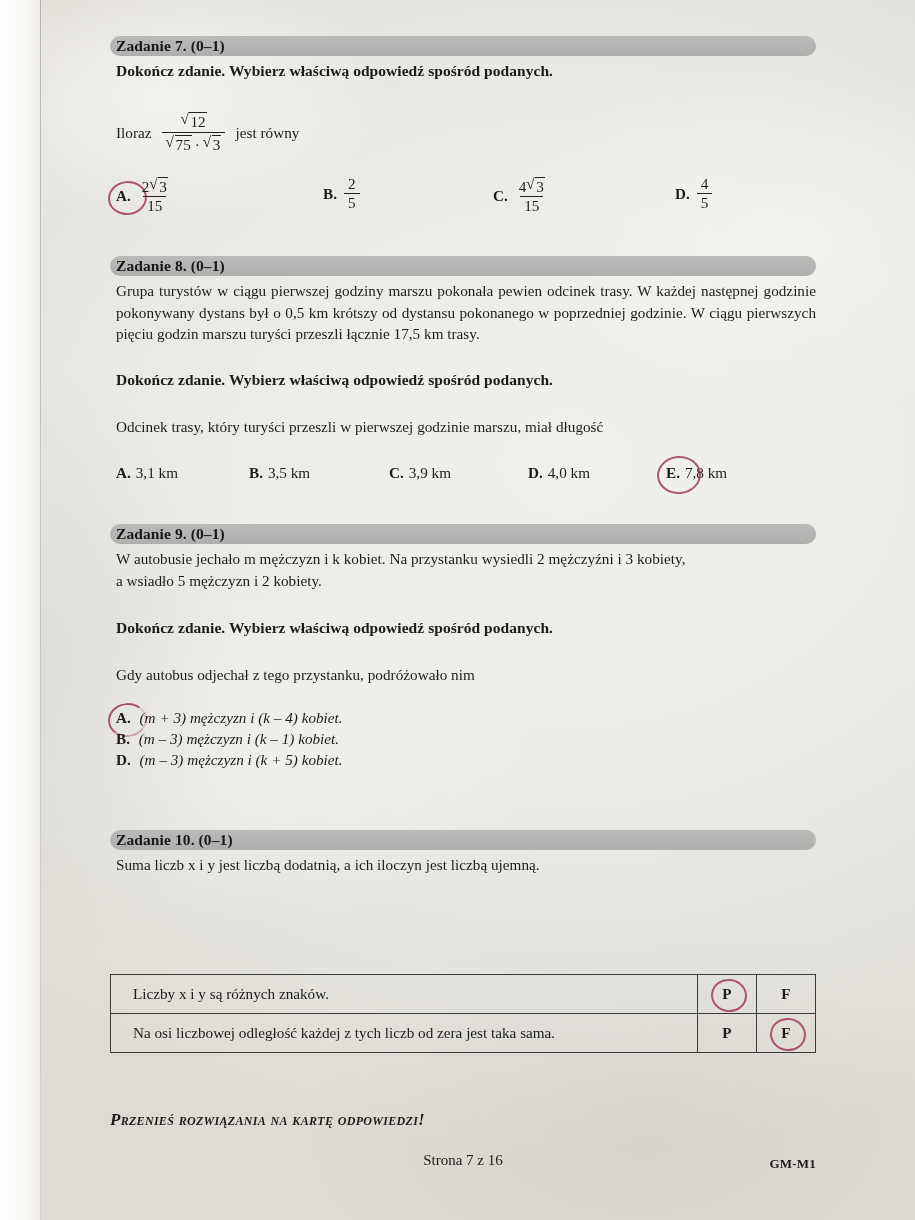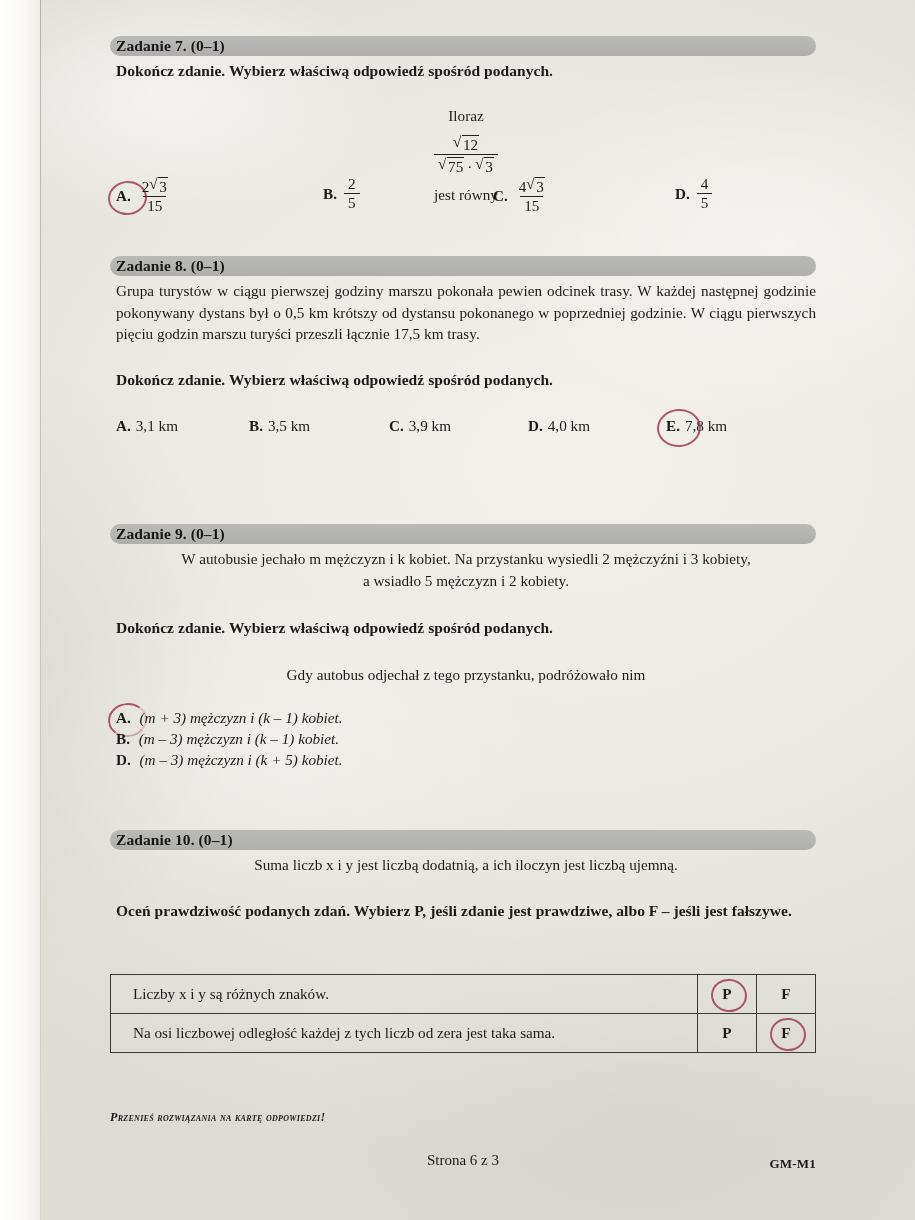--- a/index.html
+++ b/index.html
@@ -85,21 +85,21 @@
     padding-left: 6px;
     letter-spacing: .05px;
   }
   .body-text {
     font-size: 15.2px;
     line-height: 21.5px;
     padding-left: 6px;
     text-align: justify;
     letter-spacing: .02px;
   }
-  .body-text.nojust { text-align: center; flex-direction: column; }
+  .body-text.nojust { text-align: left; }
   .it { font-style: italic; }
 
   
   .answers {
     position: relative;
     padding-left: 6px;
     font-size: 15.2px;
     line-height: 20px;
     height: 46px;
   }
@@ -215,21 +215,21 @@
     border-right-color: rgba(158,51,84,.25);
     border-bottom-color: rgba(158,51,84,.45);
   }
 
   
   .footer-note {
     position: absolute;
     left: 0;
     font-style: italic;
     font-weight: bold;
-    font-size: 12px;
+    font-size: 17px;
     font-variant: small-caps;
     letter-spacing: .3px;
   }
   .page-number {
     position: absolute;
     width: 706px;
     text-align: center;
     font-size: 15px;
   }
   .sheet-code {
@@ -300,20 +300,21 @@
           </span>
         </div>
 
       </div>
     </div>
 
     <div class="task" style="top:256px;">
       <div class="task-header">Zadanie 8. (0–1)</div>
       <div class="body-text" style="margin-top:4px; width:700px;">Grupa turystów w ciągu pierwszej godziny marszu pokonała pewien odcinek trasy. W każdej następnej godzinie pokonywany dystans był o 0,5 km krótszy od dystansu pokonanego w poprzedniej godzinie. W ciągu pierwszych pięciu godzin marszu turyści przeszli łącznie 17,5 km trasy.</div>
       <div class="instruction" style="margin-top:24px;">Dokończ zdanie. Wybierz właściwą odpowiedź spośród podanych.</div>
+      <div class="body-text nojust" style="margin-top:26px;">Odcinek trasy, który turyści przeszli w pierwszej godzinie marszu, miał długość</div>
 
       <div class="answers" style="margin-top:26px;">
         <div class="opt" style="left:6px;">
           <span class="opt-letter">A.</span>
           <span>3,1 km</span>
         </div>
         <div class="opt" style="left:139px;">
           <span class="opt-letter">B.</span>
           <span>3,5 km</span>
         </div>
@@ -335,52 +336,51 @@
     <div class="task" style="top:524px;">
       <div class="task-header">Zadanie 9. (0–1)</div>
       <div class="body-text nojust" style="margin-top:4px;">W autobusie jechało m mężczyzn i k kobiet. Na przystanku wysiedli 2 mężczyźni i 3 kobiety,</div>
       <div class="body-text nojust">a wsiadło 5 mężczyzn i 2 kobiety.</div>
       <div class="instruction" style="margin-top:26px;">Dokończ zdanie. Wybierz właściwą odpowiedź spośród podanych.</div>
       <div class="body-text nojust" style="margin-top:26px;">Gdy autobus odjechał z tego przystanku, podróżowało nim</div>
 
       <div class="answers answers-stack" style="margin-top:22px;">
         <div class="opt">
           <span class="opt-letter">A.<span class="circle-mark c-letter c-partial"></span></span>
-          <span class="it">(m + 3) mężczyzn i (k – 1) kobiet.</span>
+          <span class="it">(m + 3) mężczyzn i (k – 4) kobiet.</span>
         </div>
         <div class="opt">
           <span class="opt-letter">B.</span>
           <span class="it">(m – 3) mężczyzn i (k – 1) kobiet.</span>
         </div>
         <div class="opt">
           <span class="opt-letter">D.</span>
           <span class="it">(m – 3) mężczyzn i (k + 5) kobiet.</span>
         </div>
       </div>
     </div>
 
     <div class="task" style="top:830px;">
       <div class="task-header">Zadanie 10. (0–1)</div>
       <div class="body-text nojust" style="margin-top:4px;">Suma liczb x i y jest liczbą dodatnią, a ich iloczyn jest liczbą ujemną.</div>
-      <div class="instruction" style="margin-top:24px; width:706px;">Oceń prawdziwość podanych zdań. Wybierz P, jeśli zdanie jest prawdziwe, albo F – jeśli jest fałszywe.</div>
     </div>
 
     <table class="pf-table" style="top:974px;">
       <tbody>
           <tr>
         <td class="stmt">Liczby x i y są różnych znaków.</td>
         <td class="pf">P<span class="circle-mark c-pf"></span></td>
         <td class="pf">F</td>
       </tr>
       <tr>
         <td class="stmt">Na osi liczbowej odległość każdej z tych liczb od zera jest taka sama.</td>
         <td class="pf">P</td>
         <td class="pf">F<span class="circle-mark c-pf"></span></td>
       </tr>
     </tbody>
       </table>
 
     <div class="footer-note" style="top:1110px;">Przenieś rozwiązania na kartę odpowiedzi!</div>
-    <div class="page-number" style="top:1152px;">Strona 6 z 3</div>
+    <div class="page-number" style="top:1152px;">Strona 7 z 16</div>
     <div class="sheet-code" style="top:1156px;">GM-M1</div>
 
   </div>
 </div>
 
 </body></html>

